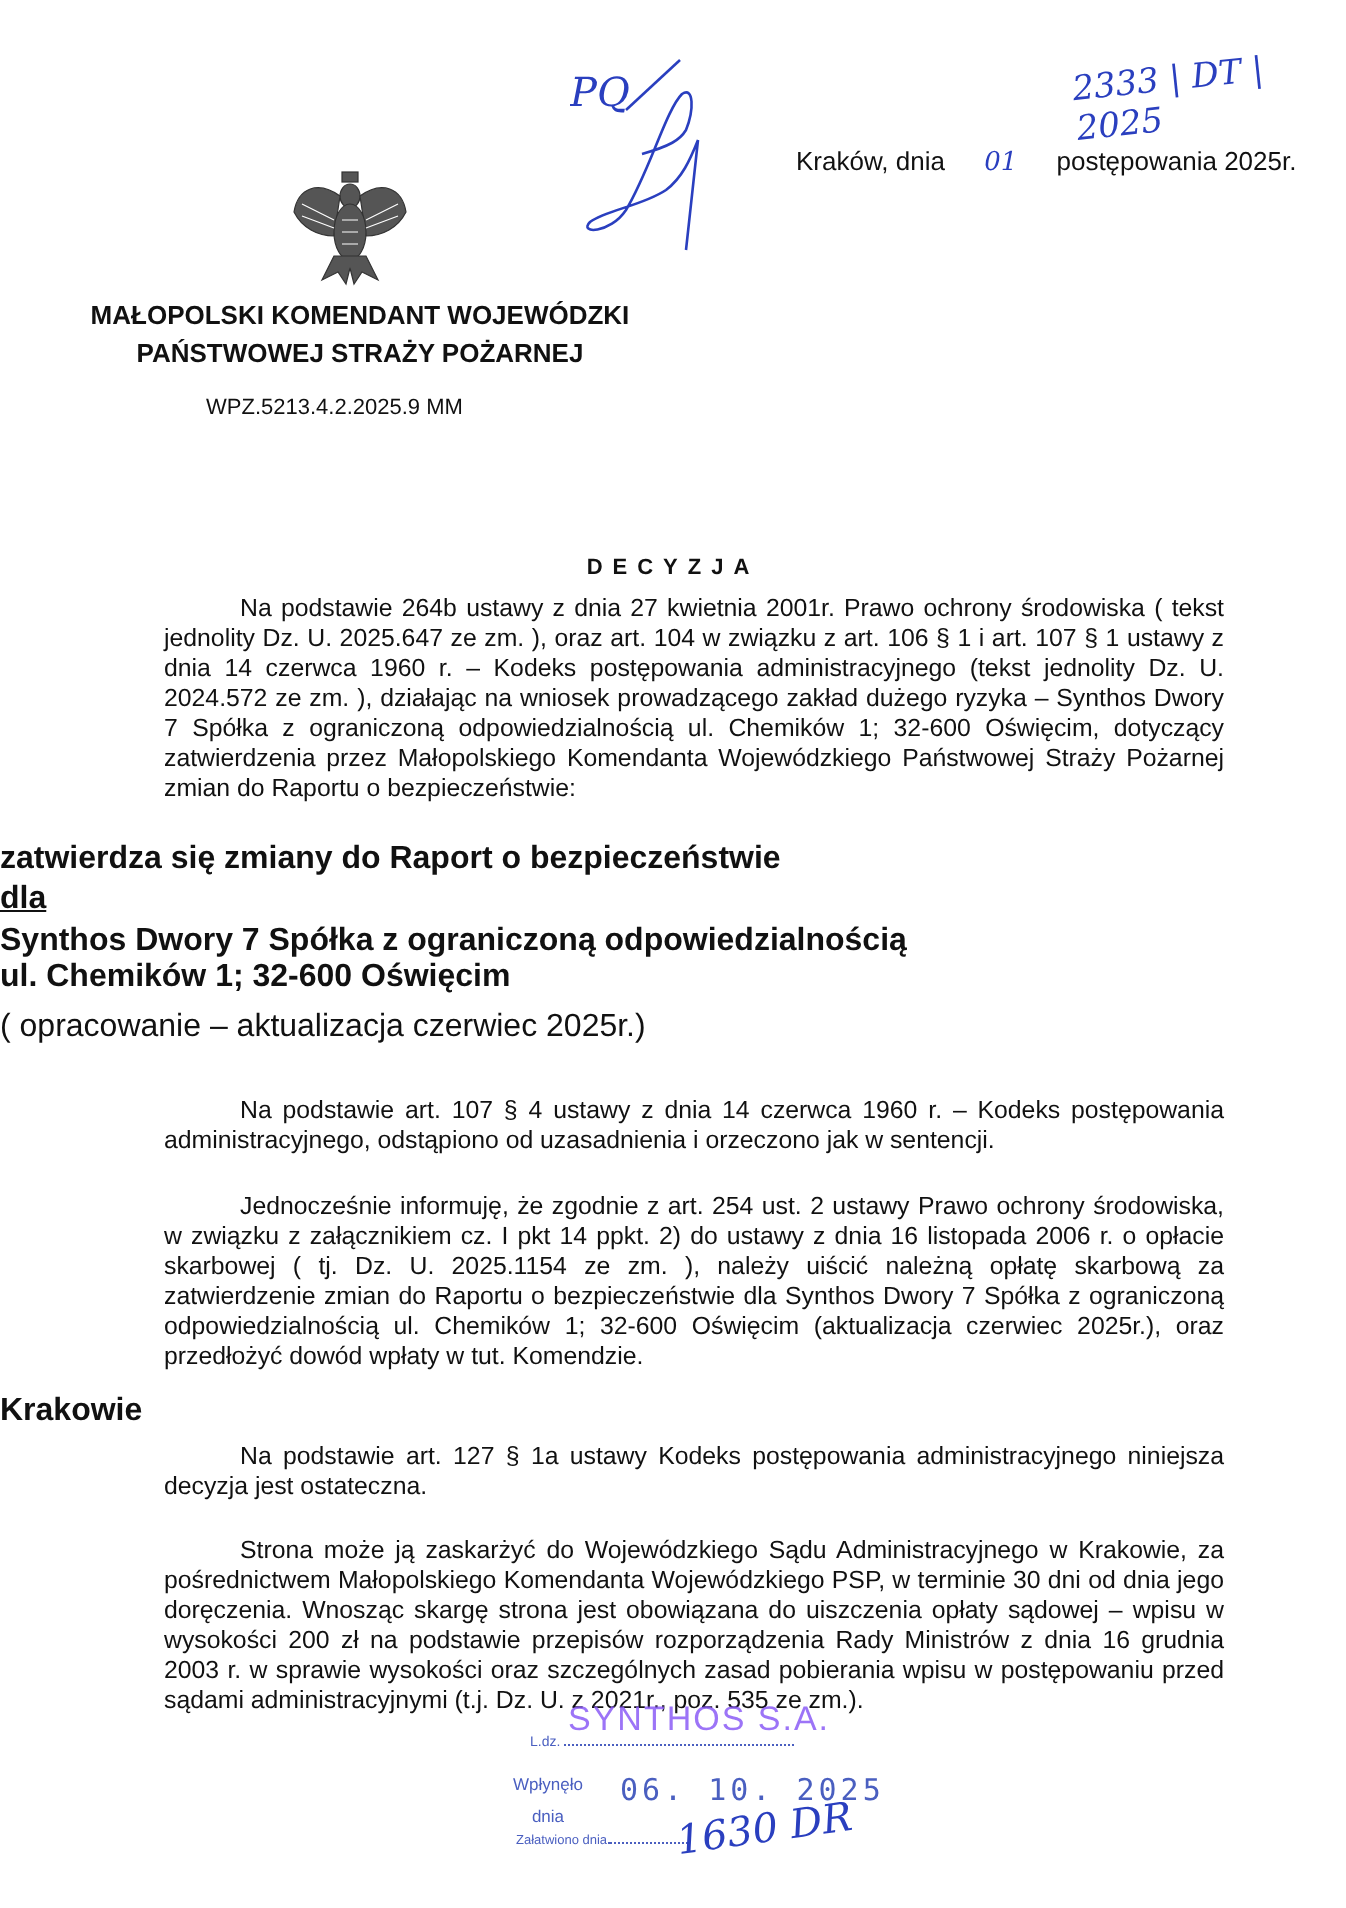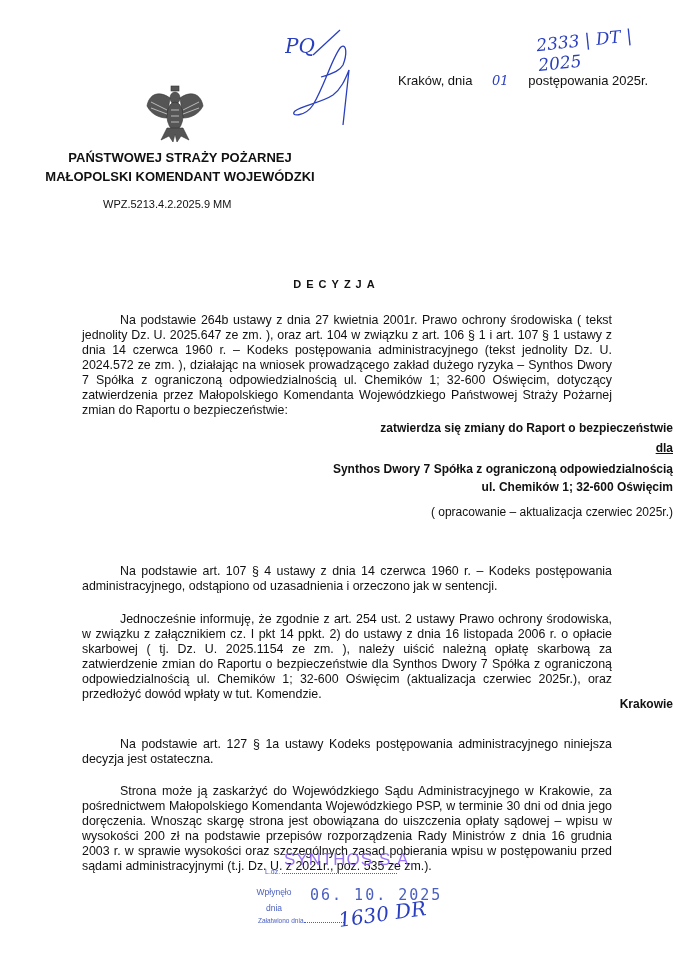--- a/index.html
+++ b/index.html
@@ -8,23 +8,23 @@
   .abs { position:absolute; }
   .hand { color:#2a3fbf; font-family:"DejaVu Serif", serif; font-style:italic; }
   .date-line { left:398px; top:73px; font-size:13px; }
   .date-line .hand { font-size:13px; margin:0 16px; }
   .ref-hand { left:537px; top:28px; font-size:17px; transform:rotate(-6deg); }
   .sig { left:285px; top:25px; }
   .eagle { left:145px; top:84px; width:60px; height:62px; }
   .org { left:40px; top:148px; width:280px; text-align:center; font-weight:bold; font-size:13px; line-height:19px; }
   .sign-ref { left:103px; top:198px; font-size:11px; }
   .title { left:0; width:673px; top:278px; text-align:center; font-weight:bold; font-size:11px; letter-spacing:5px; }
-  .para { left:82px; width:530px; font-size:12.4px; line-height:15px; text-align:justify;margin-top:16px; }
+  .para { left:82px; width:530px; font-size:12.4px; line-height:15px; text-align:justify; }
   .para .indent { display:inline-block; width:38px; }
-  .center { left:0; width:673px; text-align:right; font-size:12px; }
+  .center { left:0; width:673px; text-align:left; font-size:16px; }
   .bold { font-weight:bold; }
   .stamp-name { left:284px; top:850px; font-size:17px; color:#8b5cf6; letter-spacing:1px; opacity:.85; }
   .ldz { left:265px; top:868px; font-size:7px; color:#4a5fc0; }
   .ldz span.dots { display:inline-block; width:115px; border-bottom:1px dotted #4a5fc0; margin-left:2px; }
   .wplynelo { left:256px; top:884px; font-size:8.5px; color:#4a5fc0; text-align:center; width:36px; line-height:16px; }
   .stamp-date { left:310px; top:886px; font-size:15px; color:#4a5fc0; letter-spacing:2px; font-family:"DejaVu Sans Mono", monospace; }
   .zalatwiono { left:258px; top:917px; font-size:6.5px; color:#4a5fc0; }
   .zalatwiono span.dots { display:inline-block; width:40px; border-bottom:1px dotted #4a5fc0; }
   .hand-stamp { left:338px; top:902px; font-size:20px; color:#2a3fbf; transform:rotate(-8deg); }
 </style>
@@ -54,22 +54,22 @@
     <ellipse cx="30" cy="32" rx="8" ry="14"></ellipse>
     <path d="M22 44 L16 56 L24 52 L28 58 L30 50 L32 58 L36 52 L44 56 L38 44 Z"></path>
   </g>
   <g stroke="#fff" stroke-width="0.6" fill="none">
     <path d="M6 18 L22 26 M6 24 L22 30 M54 18 L38 26 M54 24 L38 30"></path>
     <path d="M26 26 L34 26 M26 32 L34 32 M26 38 L34 38"></path>
   </g>
 </svg>
 
 <div class="abs org">
+  <div>MAŁOPOLSKI KOMENDANT WOJEWÓDZKI</div>
   <div>PAŃSTWOWEJ STRAŻY POŻARNEJ</div>
-  <div>MAŁOPOLSKI KOMENDANT WOJEWÓDZKI</div>
 </div>
 <div class="abs sign-ref">WPZ.5213.4.2.2025.9 MM</div>
 
 <div class="abs title">DECYZJA</div>
 
 <div class="abs para" style="top:297px;"><span class="indent"></span><span>Na podstawie 264b ustawy z dnia 27 kwietnia 2001r. Prawo ochrony środowiska ( tekst jednolity Dz. U. 2025.647 ze zm. ), oraz art. 104 w związku z art. 106 § 1 i art. 107 § 1 ustawy z dnia 14 czerwca 1960 r. – Kodeks postępowania administracyjnego (tekst jednolity Dz. U. 2024.572 ze zm. ), działając na wniosek prowadzącego zakład dużego ryzyka – Synthos Dwory 7 Spółka z ograniczoną odpowiedzialnością ul. Chemików 1; 32-600 Oświęcim, dotyczący zatwierdzenia przez Małopolskiego Komendanta Wojewódzkiego Państwowej Straży Pożarnej zmian do Raportu o bezpieczeństwie:</span></div>
 
 <div class="abs center bold" style="top:421px;">zatwierdza się zmiany do Raport o bezpieczeństwie</div>
 <div class="abs center bold" style="top:441px;text-decoration:underline;">dla</div>
 <div class="abs center bold" style="top:462px;">Synthos Dwory 7 Spółka z ograniczoną odpowiedzialnością</div>

